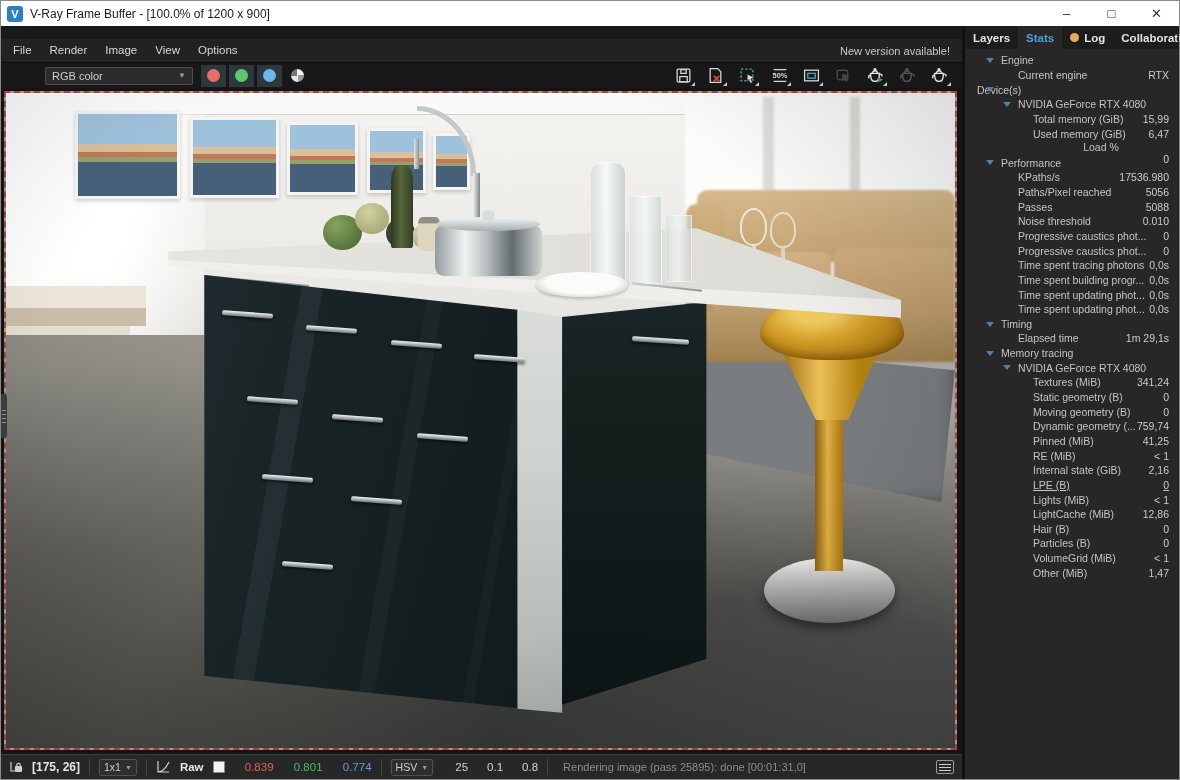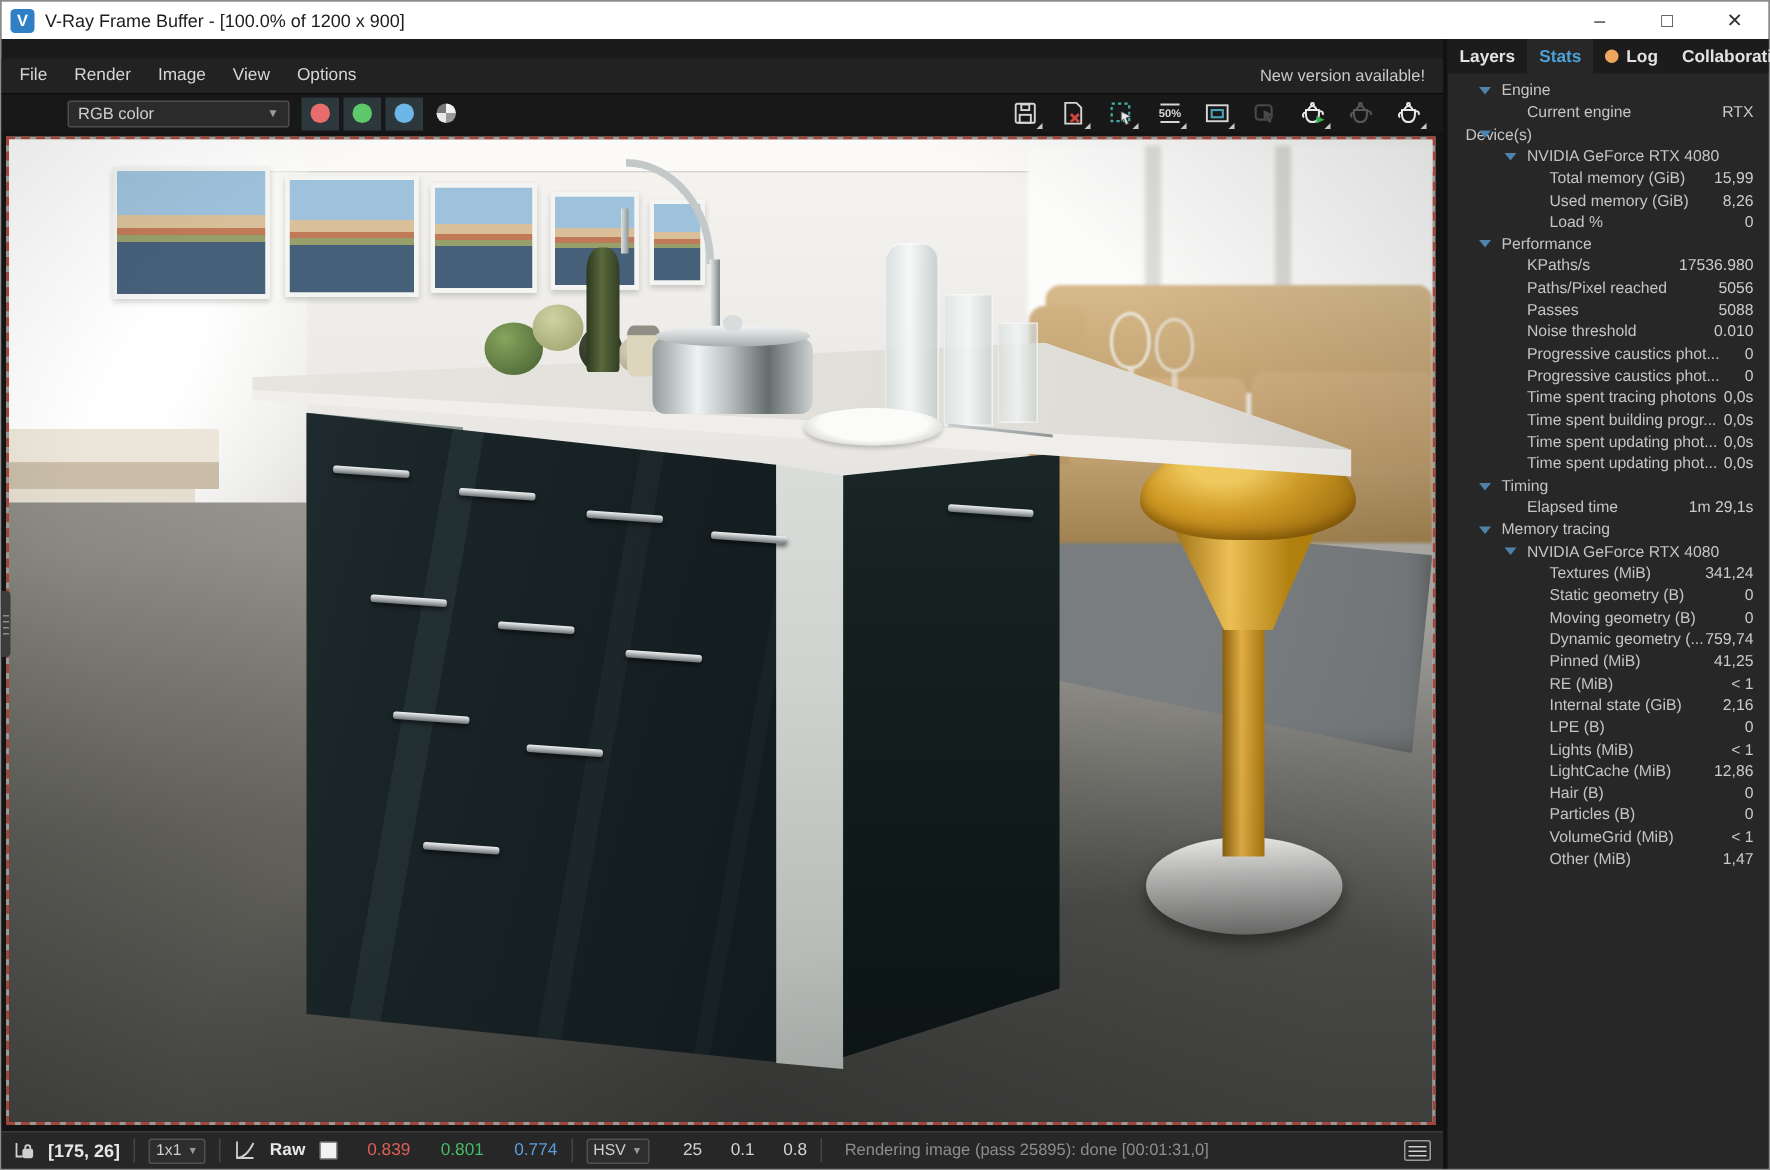--- a/index.html
+++ b/index.html
@@ -376,23 +376,23 @@
           <div class="trow" style="padding-left: 41px;">
             <span class="arr" style="left: 26px; border-top-color: rgb(78, 130, 170);"></span>
             <span>NVIDIA GeForce RTX 4080</span>
           </div>
           <div class="trow" style="padding-left: 56px;">
             <span>Total memory (GiB)</span>
             <span class="val">15,99</span>
           </div>
           <div class="trow" style="padding-left: 56px;">
             <span>Used memory (GiB)</span>
-            <span class="val">8,26</span>
-          </div>
-          <div class="trow" style="padding-left: 56px;">
+            <span class="val">6,47</span>
+          </div>
+          <div class="trow" style="padding-left: 56px; flex-direction: column;">
             <span>Load %</span>
             <span class="val">0</span>
           </div>
           <div class="trow" style="padding-left: 24px;">
             <span class="arr" style="left: 9px; border-top-color: rgb(78, 130, 170);"></span>
             <span>Performance</span>
           </div>
           <div class="trow" style="padding-left: 41px;">
             <span>KPaths/s</span>
             <span class="val">17536.980</span>
@@ -470,21 +470,21 @@
             <span class="val">41,25</span>
           </div>
           <div class="trow" style="padding-left: 56px;">
             <span>RE (MiB)</span>
             <span class="val">&lt; 1</span>
           </div>
           <div class="trow" style="padding-left: 56px;">
             <span>Internal state (GiB)</span>
             <span class="val">2,16</span>
           </div>
-          <div class="trow" style="padding-left: 56px;">
+          <div class="trow" style="padding-left: 56px; text-decoration: underline;">
             <span>LPE (B)</span>
             <span class="val">0</span>
           </div>
           <div class="trow" style="padding-left: 56px;">
             <span>Lights (MiB)</span>
             <span class="val">&lt; 1</span>
           </div>
           <div class="trow" style="padding-left: 56px;">
             <span>LightCache (MiB)</span>
             <span class="val">12,86</span>

